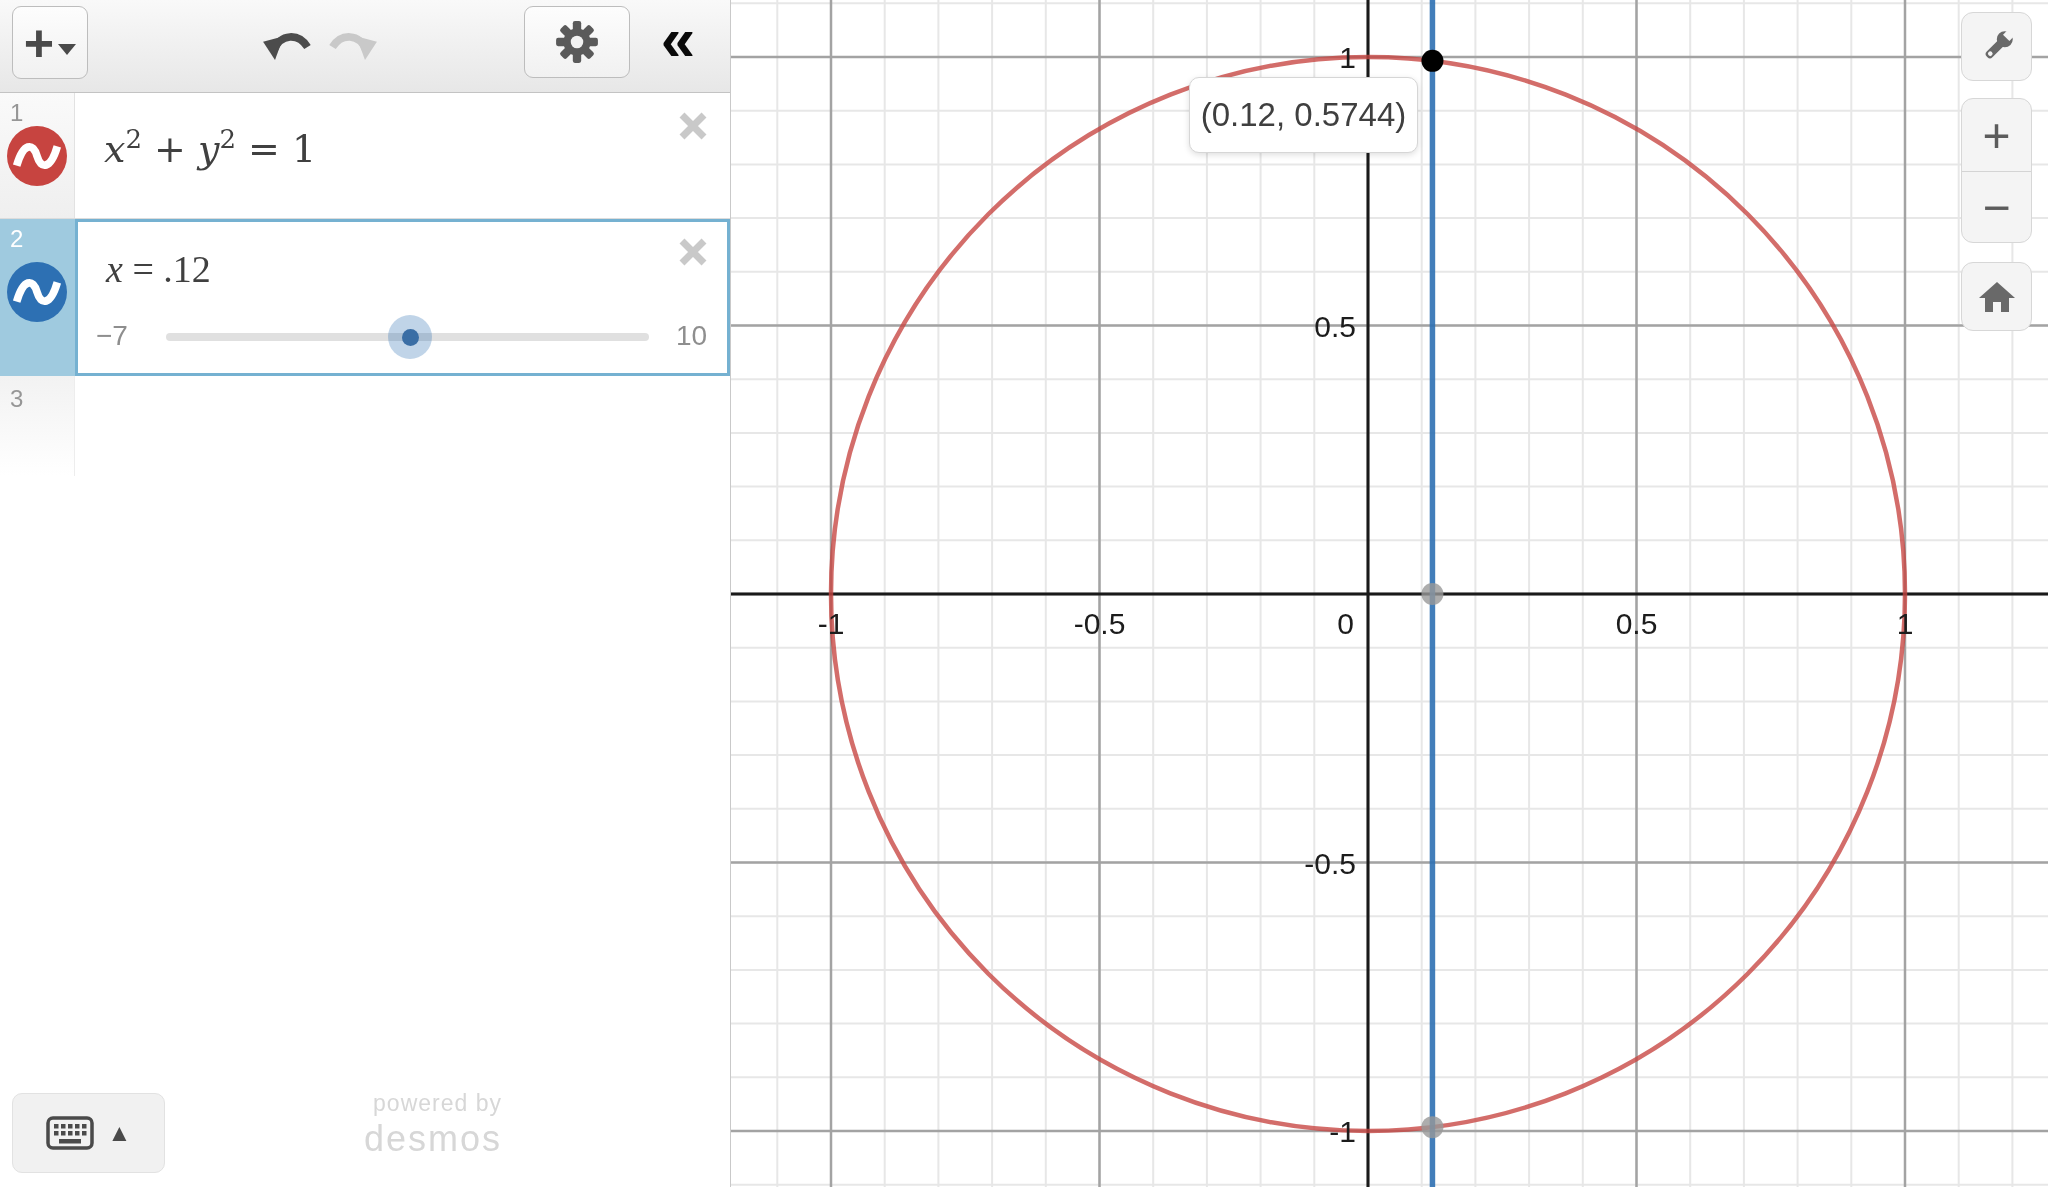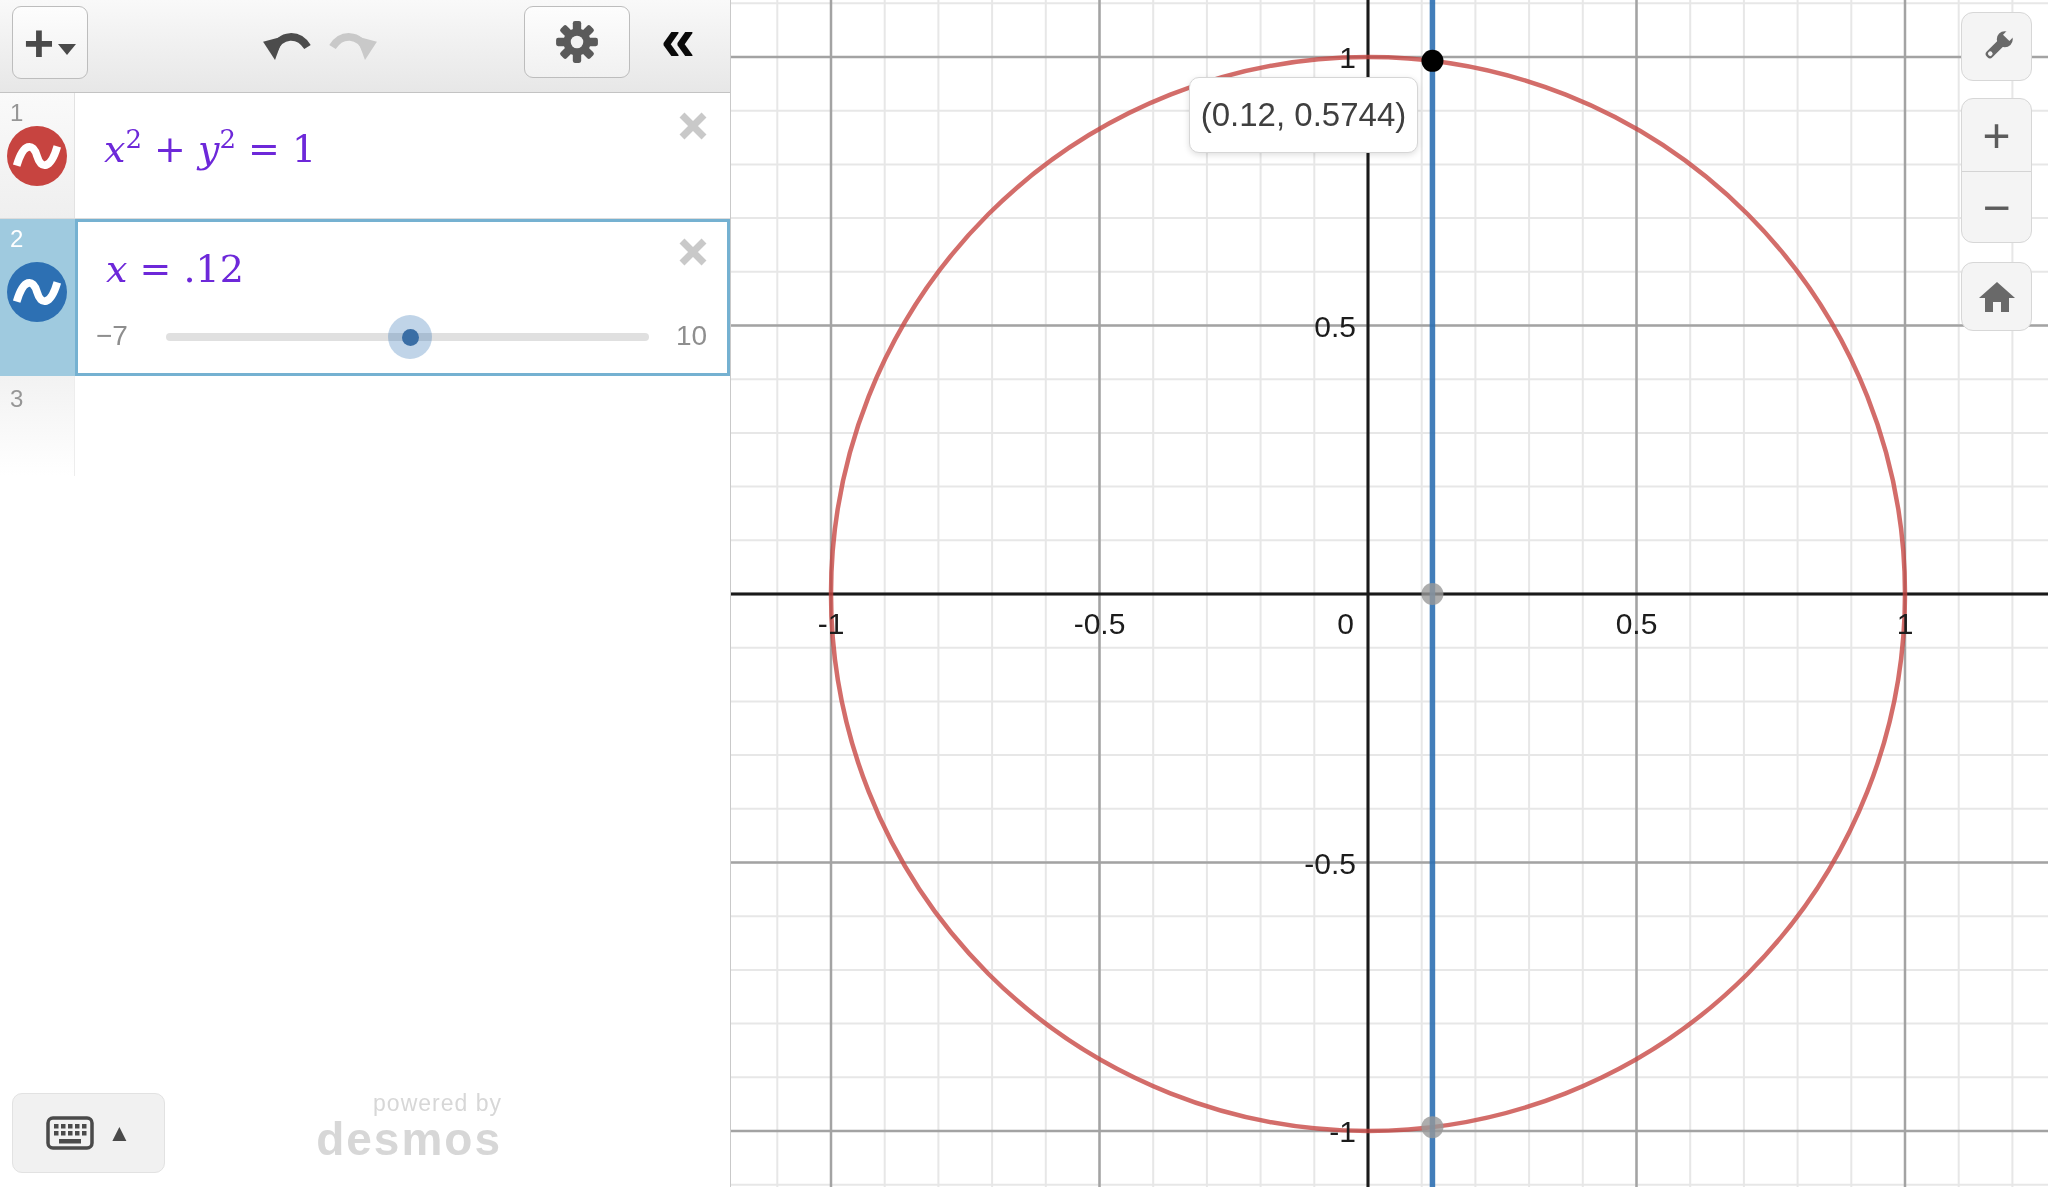--- a/index.html
+++ b/index.html
@@ -54,24 +54,24 @@
   .gutter { position:absolute; left:0; top:0; width:75px; height:100%;
       background:linear-gradient(#fafafa,#efefef); border-right:1px solid #e2e2e2; }
   #row-3 .gutter { background:linear-gradient(#f2f2f2, rgba(248,248,248,0)); border-right:1px solid #ededed; height:100px; }
   .row-num { position:absolute; left:10px; top:6px; font-size:24px; color:#969696; }
   #row-2 .row-num { color:#fff; }
   .wave-icon { position:absolute; left:7px; width:60px; height:60px; cursor:pointer; }
   #row-1 .wave-icon { top:33px; }
   #row-2 .wave-icon { top:43px; }
   .cell { position:absolute; left:76px; top:0; right:0; bottom:0; background:#fff; }
   #row-2 .cell { left:75px; border:3px solid #75b1d1; }
-  .math { position:absolute; left:28px; font-family:"DejaVu Serif", serif; font-size:38px; color:#6d28d9;
+  .math { position:absolute; left:28px; font-family:"DejaVu Serif", serif; font-size:38px; color:#404040;
       white-space:pre; }
   #row-1 .math { top:34px; }
-  #row-2 .math { top:25px; }
+  #row-2 .math { top:25px;font-family:Liberation Serif, serif; }
   .math .it { font-style:italic; }
   .math .sup { font-size:26px; position:relative; top:-14px; }
   .close-x { position:absolute; width:34px; height:34px; cursor:pointer; }
   #row-1 .close-x { right:20px; top:16px; }
   #row-2 .close-x { right:17px; top:13px; }
 
   
   .slider-label { position:absolute; font-size:28px; color:#8e8e8e; top:98px; }
   #slider-min { left:18px; }
   #slider-max { left:598px;text-align:right; }
@@ -82,21 +82,21 @@
   #slider-dot { position:absolute; width:17px; height:17px; border-radius:50%;
       background:#3a6ea5; top:106.5px; cursor:pointer; }
 
   
   #keyboard-button { position:absolute; left:12px; top:1093px; width:153px; height:80px;
       background:#f1f1f1; border:1px solid #e2e2e2; border-radius:10px; cursor:pointer;
       display:flex; align-items:center; justify-content:center; gap:14px; }
   #kb-caret { font-size:24px; color:#4a4a4a; }
   #watermark { position:absolute; left:222px; top:1090px; width:280px; text-align:right; color:#d7d7d7; }
   #watermark-line1 { font-size:23px; letter-spacing:1px; }
-  #watermark-line2 { font-size:46px; font-weight:bold; letter-spacing:2px; line-height:44px; }
+  #watermark-line2 { font-size:36px; font-weight:normal; letter-spacing:2px; line-height:44px; }
 </style>
 </head>
 <body>
 
 <div id="root">
 
   <div id="graph-area">
     <svg id="graph-svg" width="1317" height="1187">
         <line x1="46.29999999999997" y1="0" x2="46.29999999999997" y2="1187" stroke="#e7e7e7" stroke-width="2" stroke-opacity="1"></line>
         <line x1="99.99999999999997" y1="0" x2="99.99999999999997" y2="1187" stroke="#e7e7e7" stroke-width="2" stroke-opacity="1"></line>

